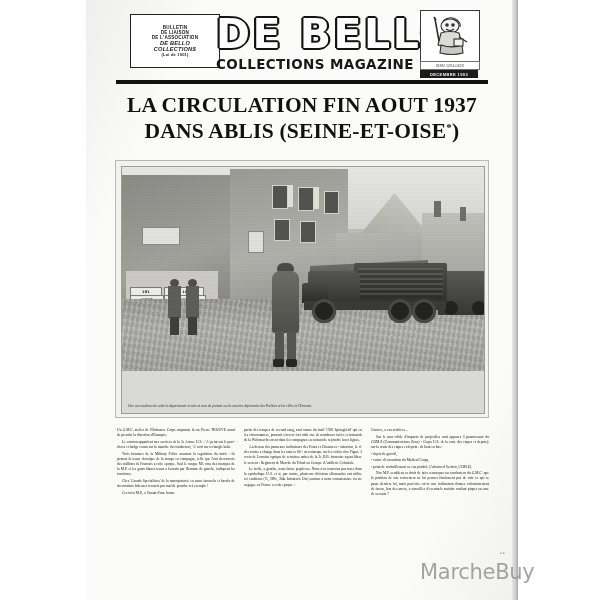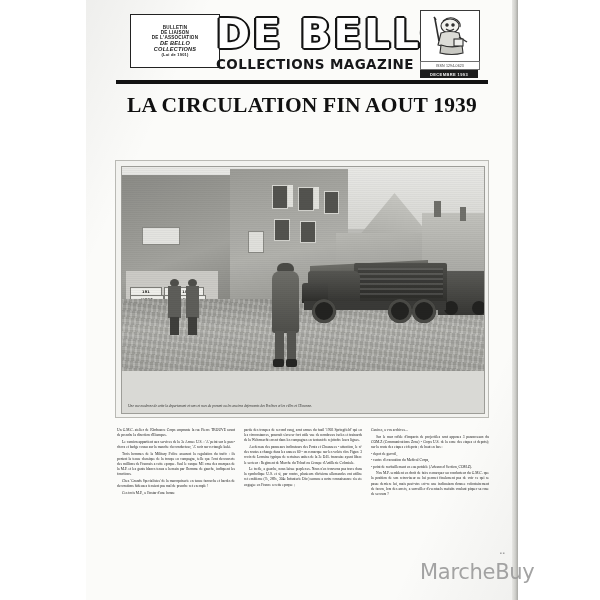--- a/index.html
+++ b/index.html
@@ -349,21 +349,22 @@
         </svg>
       </div>
 
       <div class="issn">ISSN 1294-0623</div>
       <div class="datestrip">DECEMBRE 1993</div>
 
       <div class="rule-thick"></div>
     </div>
 
     <div id="headline">
-      <div class="l">LA CIRCULATION FIN AOUT 1939</div>
+      <div class="l">LA CIRCULATION FIN AOUT 1937</div>
+      <div class="l"><span>DANS ABLIS (SEINE-ET-OISE</span><sup>*</sup><span>)</span></div>
     </div>
 
     <div id="photo-frame">
       <div id="photo-inner">
         <div id="photo">
           <div class="sky"></div>
 
           <div class="bldg bldg-left"></div>
           <div class="bldg bldg-mid"></div>
           <div class="bldg roof-mid"></div>

